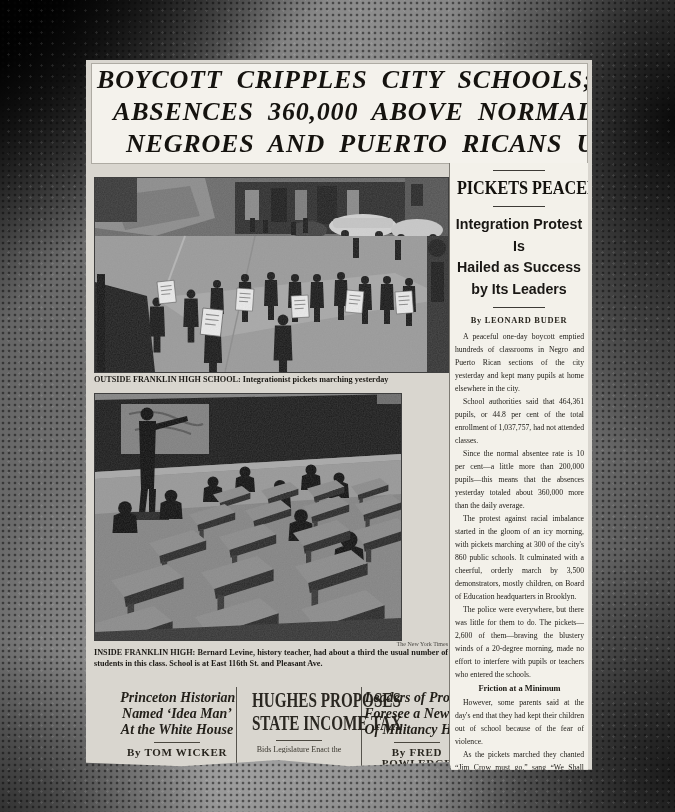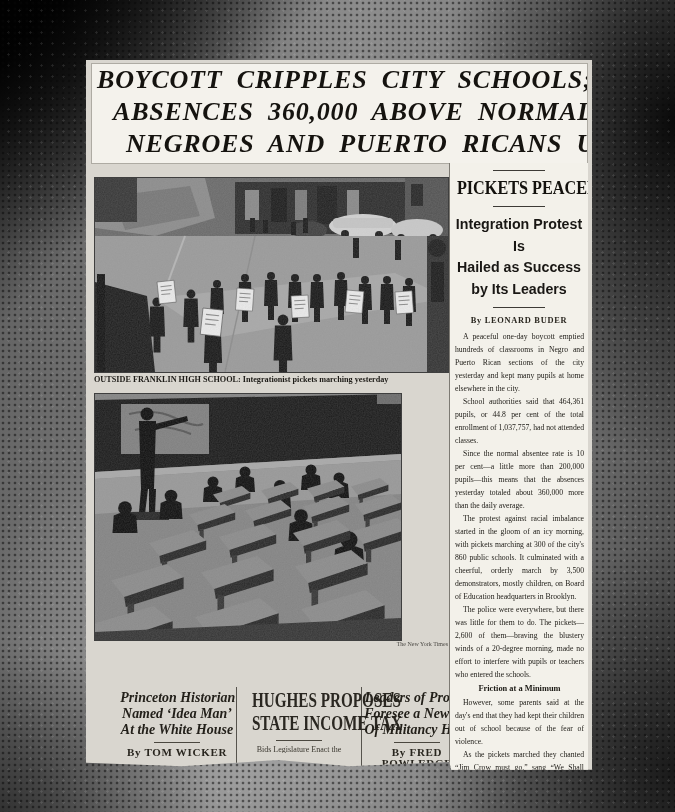--- a/index.html
+++ b/index.html
@@ -250,20 +250,21 @@
         <use href="#dsk" transform="translate(200,156) scale(1.65)"></use>
         <use href="#dsk" transform="translate(-6,212) scale(1.9)"></use>
         <use href="#dsk" transform="translate(100,204) scale(1.9)"></use>
         <use href="#dsk" transform="translate(206,196) scale(1.9)"></use>
         <polygon points="0,238 306,224 306,246 0,246" fill="#3a372f"></polygon>
         <rect width="306" height="246" filter="url(#gr2)" opacity="0.55"></rect>
       </svg>
     </div>
 
     <div class="caption credit">The New York Times</div>
+    <div class="caption cap2"><span class="cap-label">INSIDE FRANKLIN HIGH:</span><span> Bernard Levine, history teacher, had about a third the usual number of students in this class. School is at East 116th St. and Pleasant Ave.</span></div>
 
     <div class="band">
       <div class="bcol bcol1">
         <div class="band-it">Princeton Historian</div>
         <div class="band-it">Named ‘Idea Man’</div>
         <div class="band-it">At the White House</div>
         <div class="dash"></div>
         <div class="byline">By TOM WICKER</div>
       </div>
       <div class="bcol bcol2">

